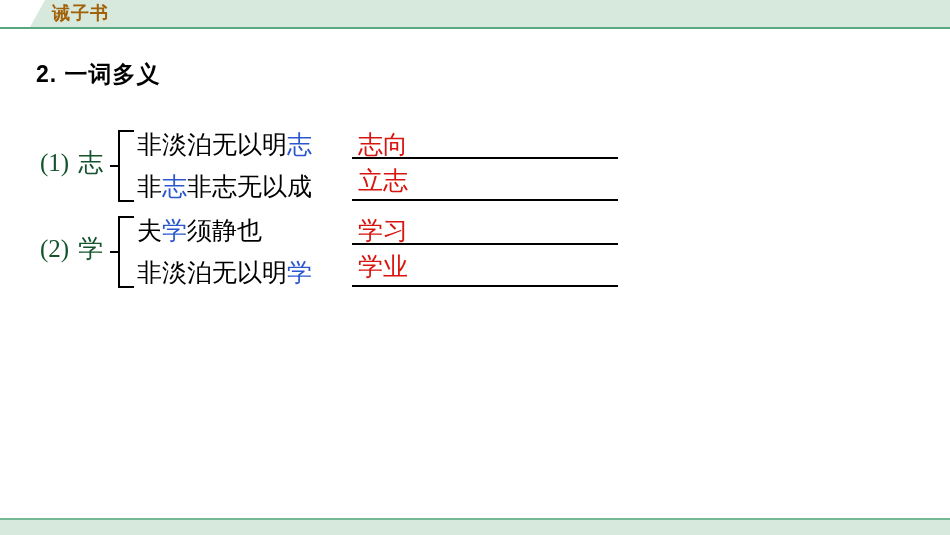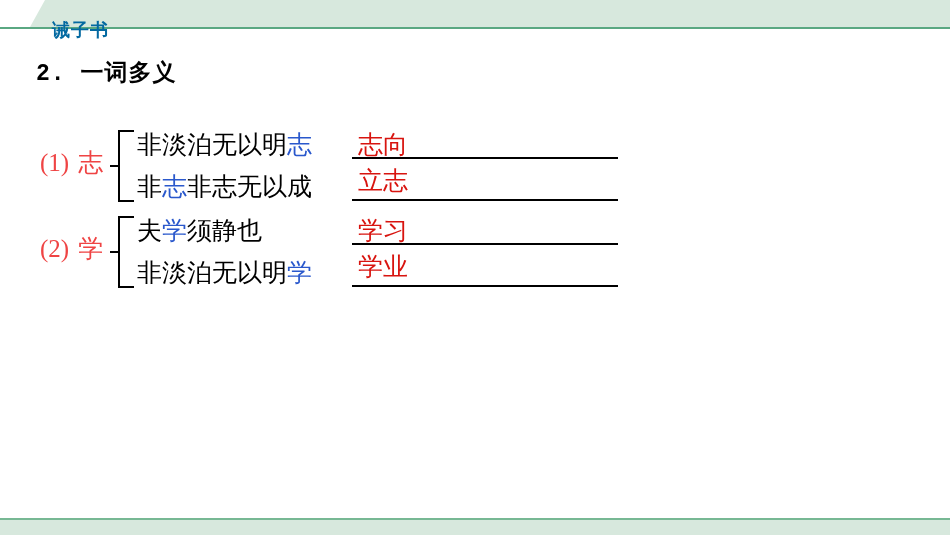--- a/index.html
+++ b/index.html
@@ -37,36 +37,35 @@
     left: 0;
     top: 27px;
     width: 950px;
     height: 2px;
     background: #5aa882;
   }
   .header-title {
     position: absolute;
     left: 52px;
     top: 1px;
-    font-family: Liberation Serif, serif;
+    font-family: Liberation Mono, monospace;
     font-weight: bold;
     font-size: 18px;
     line-height: 26px;
-    color: #0369a1;
+    color: #a16207;
     letter-spacing: 1px;
     white-space: nowrap;
-    margin-top: 16px;
   }
 
   
   .section-title {
     position: absolute;
     left: 36px;
     top: 58px;
-    font-family: Liberation Mono, monospace;
+    font-family: Liberation Sans, sans-serif;
     font-weight: bold;
     font-size: 23px;
     line-height: 32px;
     color: #000000;
     white-space: nowrap;
     letter-spacing: 1px;
   }
 
   
   .entry-group {
@@ -75,21 +74,21 @@
   }
   .group-1 { top: 124px; }
   .group-2 { top: 210px; }
 
   .group-label {
     position: absolute;
     left: 40px;
     top: 22px;
     font-size: 25px;
     line-height: 34px;
-    color: #ef4444;
+    color: #14532d;
     white-space: nowrap;
   }
   .group-label .idx { letter-spacing: 0px; }
   .group-label .key { margin-left: 9px; }
 
   
   .bracket {
     position: absolute;
     left: 118px;
     top: 6px;

